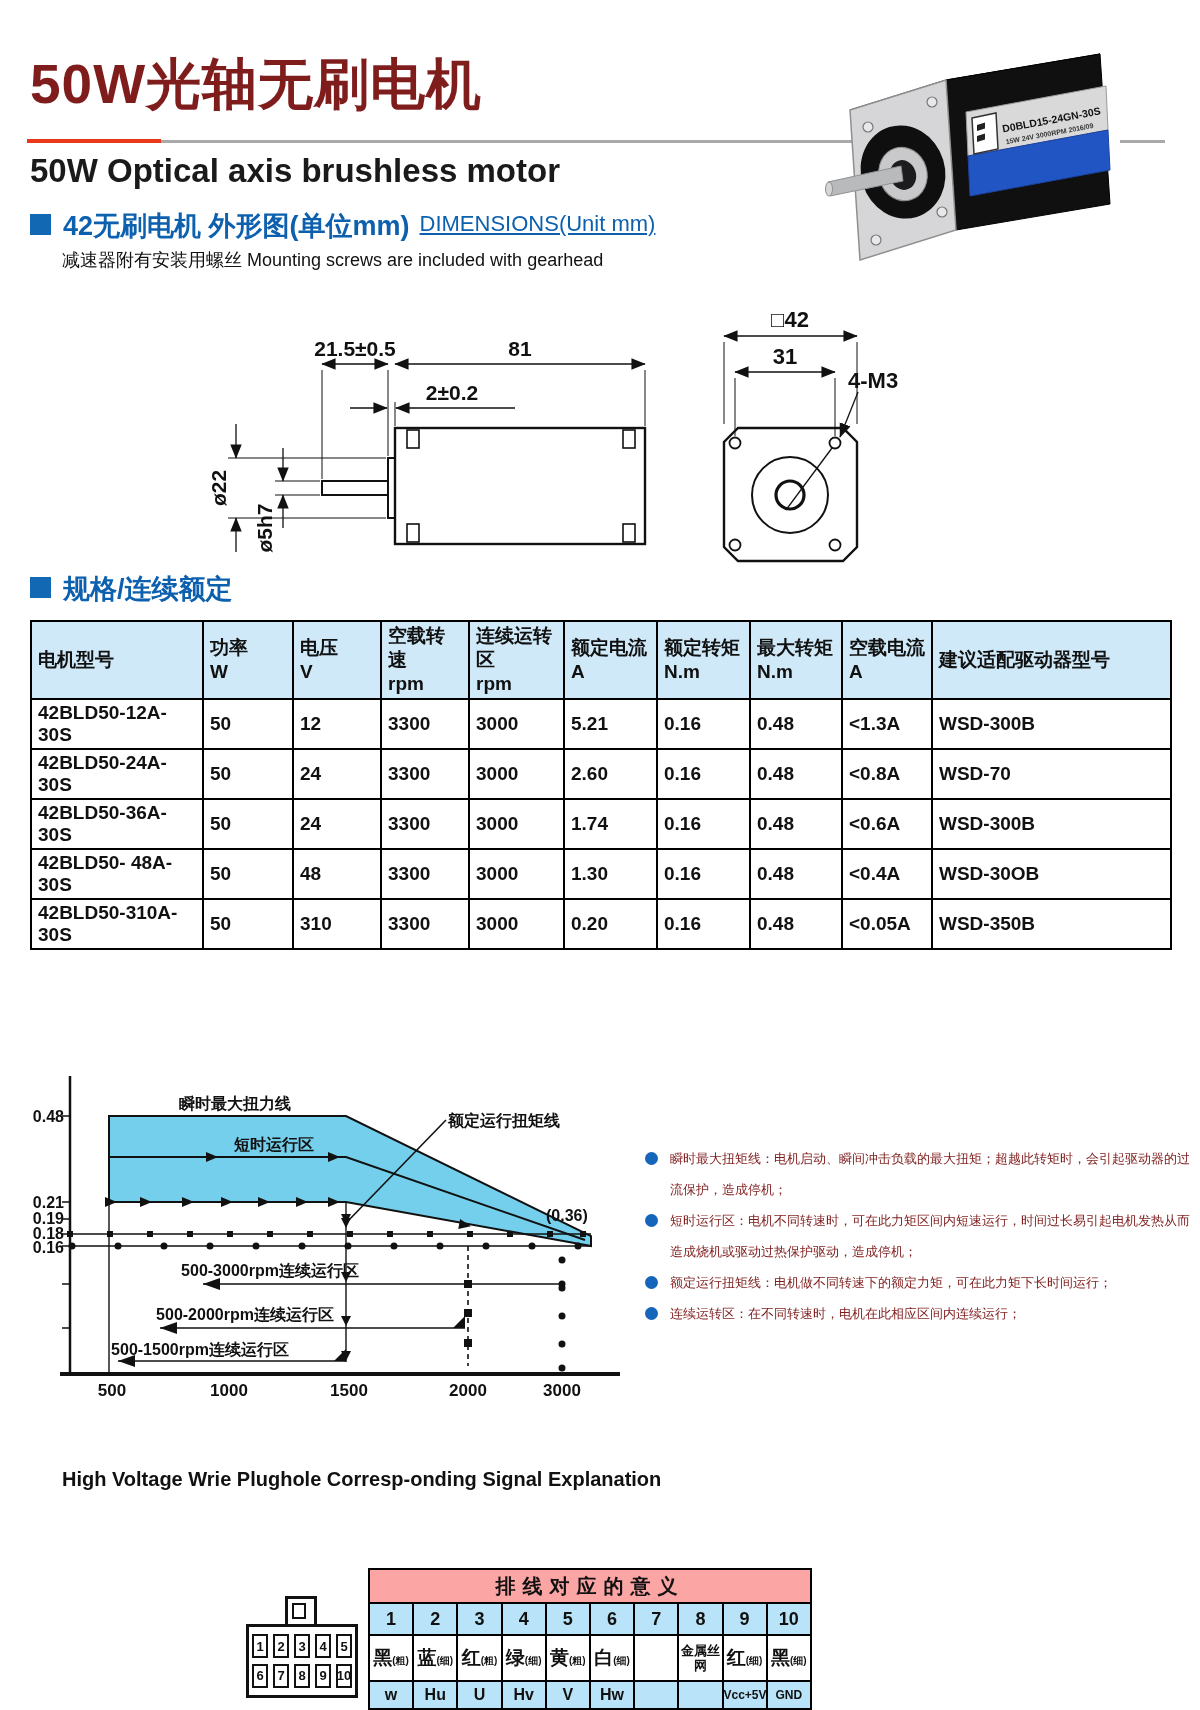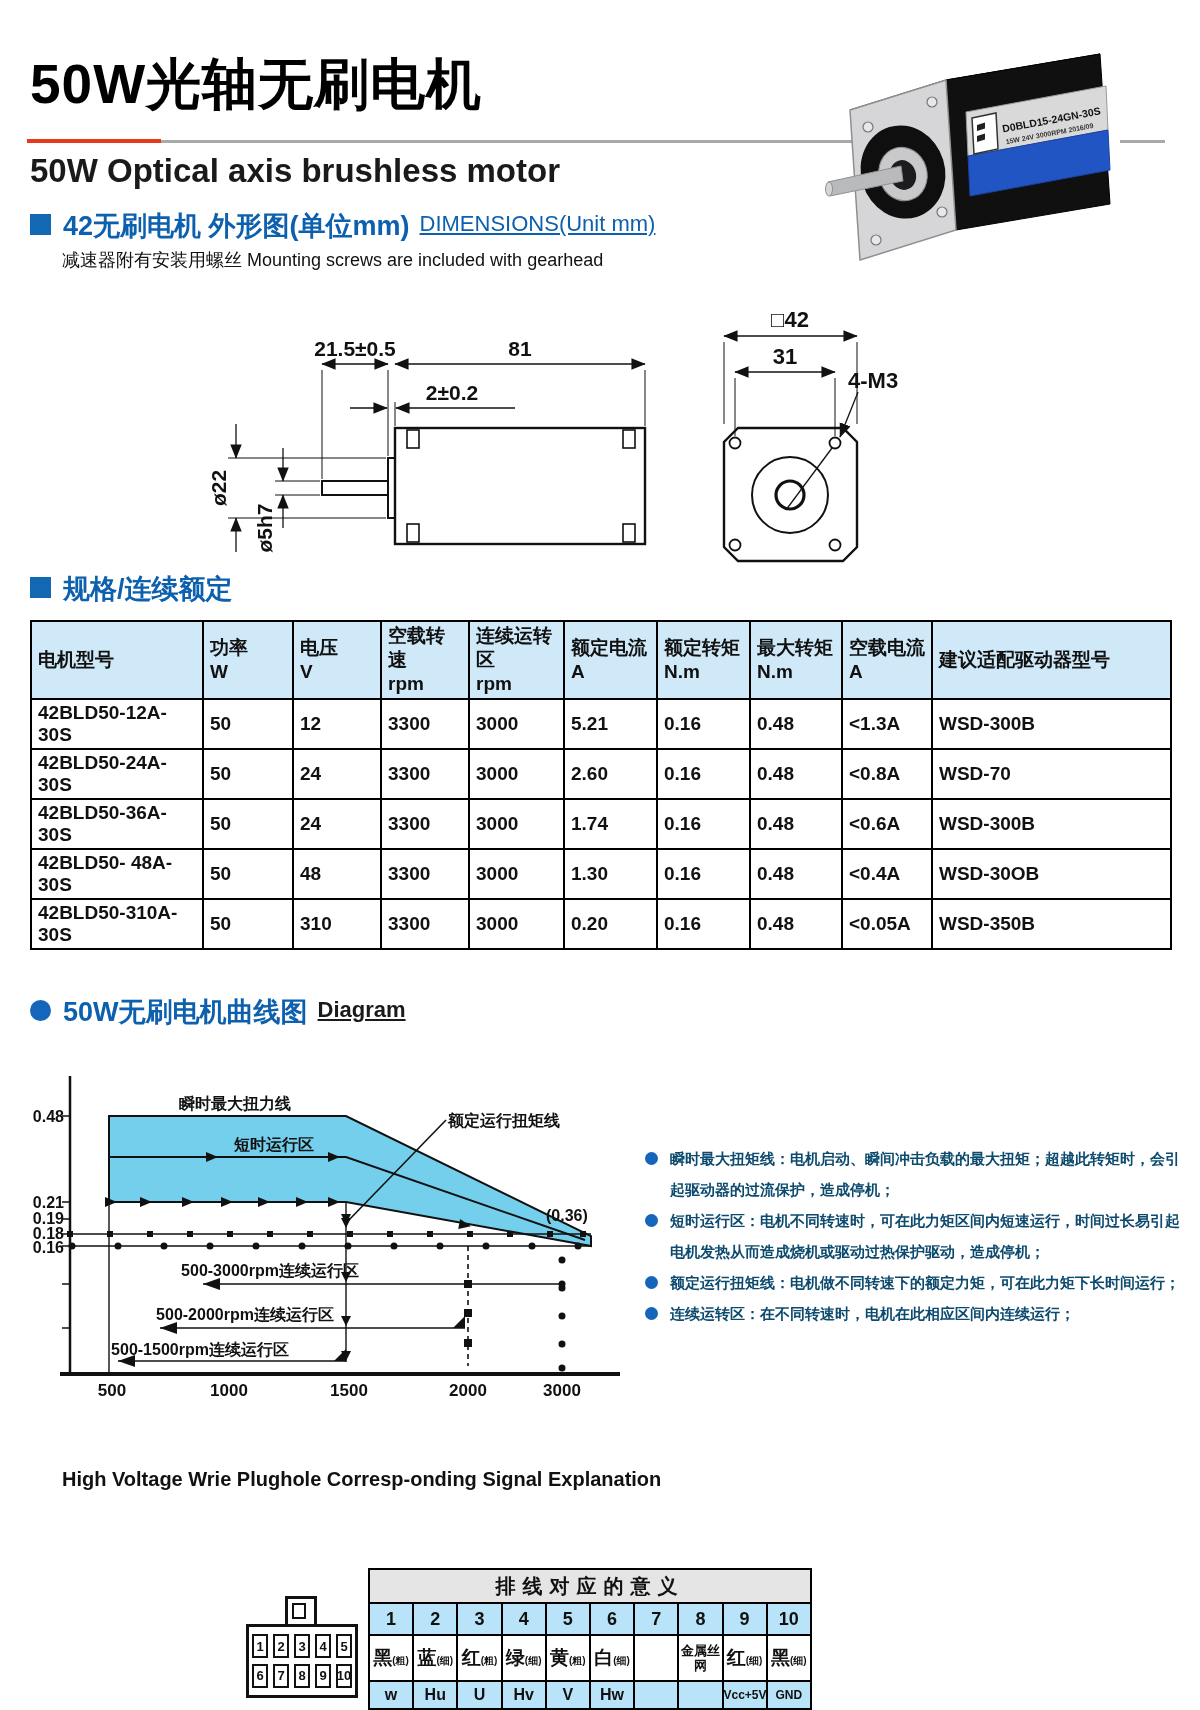--- a/index.html
+++ b/index.html
@@ -1,21 +1,21 @@
 <!DOCTYPE html>
 <html><head>
 <meta charset="utf-8">
 <style>
   html,body{margin:0;padding:0;background:#fff;}
   #page{position:relative;width:1200px;height:1710px;background:#fff;overflow:hidden;
         font-family:"Liberation Sans","DejaVu Sans",sans-serif;color:#111;}
   .abs{position:absolute;}
 
   
-  .main-title{left:30px;top:48px;font-size:55px;font-weight:800;color:#000000;letter-spacing:1px;}
+  .main-title{left:30px;top:48px;font-size:55px;font-weight:800;color:#7f1d1d;letter-spacing:1px;}
   .rule-red{left:27px;top:139px;width:134px;height:4px;background:#e8391a;}
   .rule-gray{left:161px;top:140px;width:1004px;height:3px;background:#a9a9a9;}
   .subtitle{left:30px;top:152px;font-size:33px;font-weight:600;color:#1a1a1a;}
 
   .sec-head{display:flex;align-items:flex-start;color:#0d60ae;}
   .sq-bullet{width:21px;height:21px;background:#1268b3;margin:6px 12px 0 0;flex:none;}
   .dot-bullet{width:21px;height:21px;border-radius:50%;background:#1565bb;margin:6px 12px 0 0;flex:none;}
   .sec-cn{font-size:27px;font-weight:800;white-space:nowrap;}
   .sec-en{font-size:22px;font-weight:500;margin-left:10px;white-space:nowrap;padding-top:3px;text-decoration:underline;}
   .sec-en.dark{color:#1a1a1a;font-weight:600;}
@@ -25,26 +25,26 @@
   table.spec{border-collapse:collapse;width:1140px;table-layout:fixed;}
   table.spec td{border:2px solid #000;font-size:19px;font-weight:600;padding:2px 6px;vertical-align:middle;}
   table.spec tr.hdr td{background:#cfe9f9;height:60px;font-weight:700;}
   table.spec tr.data td{height:41px;background:#fff;}
   .h2l{display:block;line-height:24px;}
 
   
   .blist{left:645px;top:1143px;width:545px;}
   .bitem{display:flex;margin:0 0 0 0;}
   .bitem .bd{width:13px;height:13px;border-radius:50%;background:#1565bb;flex:none;margin:9px 12px 0 0;}
-  .bitem .bt{font-size:15px;line-height:31px;font-weight:700;color:#0c4a6e;}
+  .bitem .bt{font-size:13px;line-height:31px;font-weight:400;color:#7f1d1d;}
 
   
   table.wire{border-collapse:collapse;width:444px;table-layout:fixed;}
   table.wire td{border:2px solid #000;text-align:center;vertical-align:middle;padding:0;}
-  td.wtitle{height:32px;font-size:20px;font-weight:700;letter-spacing:7px;background:#e5e5e5;}
+  td.wtitle{height:32px;font-size:20px;font-weight:700;letter-spacing:7px;background:#fca5a5;}
   tr.wnum td{height:30px;font-size:18px;font-weight:700;background:#b9e3f8;}
   tr.wcol td{height:44px;font-size:19px;font-weight:700;background:#fff;}
   tr.wcol td .sub{font-size:10px;font-weight:700;}
   tr.wcol td.small{font-size:13px;line-height:15px;}
   tr.wsig td{height:26px;font-size:16px;font-weight:700;background:#b9e3f8;}
   tr.wsig td.tiny{font-size:12px;}
 
   
   .conn{left:246px;top:1596px;width:110px;height:100px;}
   .conn .tab{position:absolute;left:39px;top:0;width:26px;height:30px;border:3px solid #111;background:#fff;}
@@ -291,25 +291,20 @@
           <td>3000</td>
           <td>0.20</td>
           <td>0.16</td>
           <td>0.48</td>
           <td>&lt;0.05A</td>
           <td>WSD-350B</td>
     </tr>
   </tbody>
     </table>
 
-  <div class="abs sec-head" style="left:30px;top:994px;">
-    <span class="dot-bullet"></span>
-    <span class="sec-cn">50W无刷电机曲线图</span>
-    <span class="sec-en dark">Diagram</span>
-  </div>
 
   <svg class="abs" style="left:20px;top:1030px;" width="620" height="380" viewBox="0 0 620 380">
 
     <polygon points="89,86 326,86 571,206 571,216 326,172 89,172" fill="#74cfec" stroke="#111" stroke-width="2"></polygon>
 
     <path d="M89,127 L326,127 L565,210" fill="none" stroke="#111" stroke-width="2"></path>
     <path d="M186,122 L198,127 L186,132 z" fill="#111"></path>
     <path d="M308,122 L320,127 L308,132 z" fill="#111"></path>
 
     <g fill="#111">

